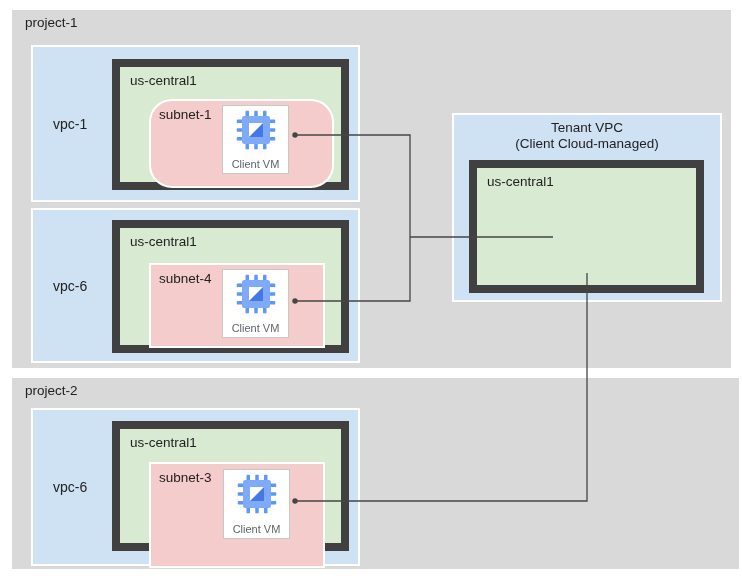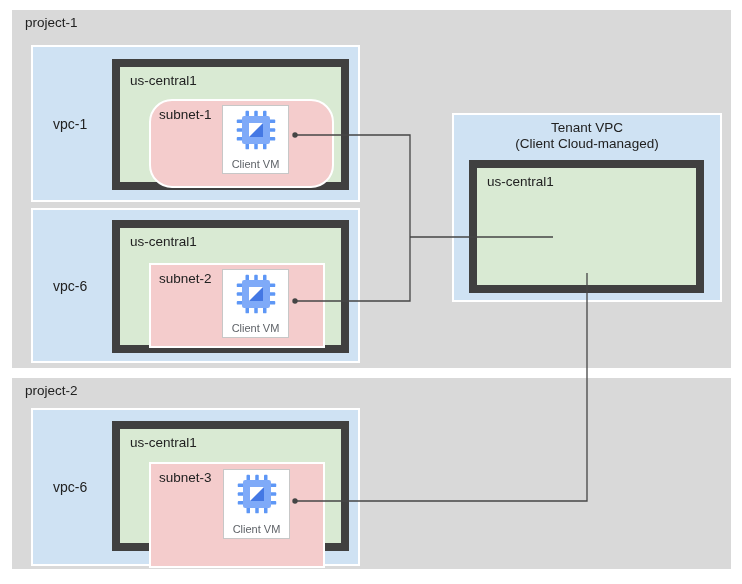--- a/index.html
+++ b/index.html
@@ -93,21 +93,21 @@
           </div>
         </div>
       </div>
     </div>
 
     <div class="vpc" style="left:19px;top:198px;width:329px;height:155px;">
       <div class="vpc-label">vpc-6</div>
       <div class="region" style="left:79px;top:10px;width:237px;height:133px;">
         <div class="region-label">us-central1</div>
         <div class="subnet" style="left:29px;top:35px;width:176px;height:85px;">
-          <div class="subnet-label">subnet-2</div>
+          <div class="subnet-label">subnet-4</div>
           <div class="node" style="left:71px;top:4px;width:67px;height:69px;">
             <span class="node-icon">
               <svg>
                   <use href="#icon-gce" xlink:href="#icon-gce"></use>
                 </svg>
             </span>
             <span class="node-caption">Client VM</span>
           </div>
         </div>
       </div>
@@ -117,21 +117,21 @@
       <div class="tenant-title">
         <div>Tenant VPC</div>
         <div>(Client Cloud-managed)</div>
       </div>
       <div class="region" style="left:15px;top:45px;width:235px;height:133px;">
         <div class="region-label">us-central1</div>
       </div>
     </div>
   </div>
 
-  <div class="project" style="left:12px;top:378px;width:719px;height:191px;">
+  <div class="project" style="left:12px;top:378px;width:719px;height:191px;padding-left:8px;">
     <div class="project-label">project-2</div>
 
     <div class="vpc" style="left:19px;top:30px;width:329px;height:158px;">
       <div class="vpc-label">vpc-6</div>
       <div class="region" style="left:79px;top:11px;width:237px;height:130px;">
         <div class="region-label">us-central1</div>
         <div class="subnet" style="left:29px;top:33px;width:176px;height:106px;">
           <div class="subnet-label">subnet-3</div>
           <div class="node" style="left:72px;top:5px;width:67px;height:70px;">
             <span class="node-icon">

